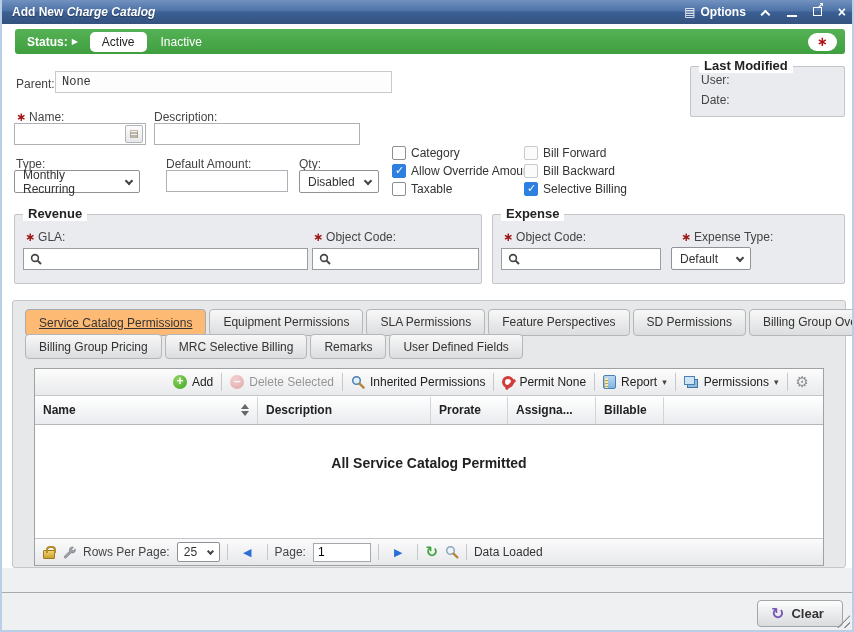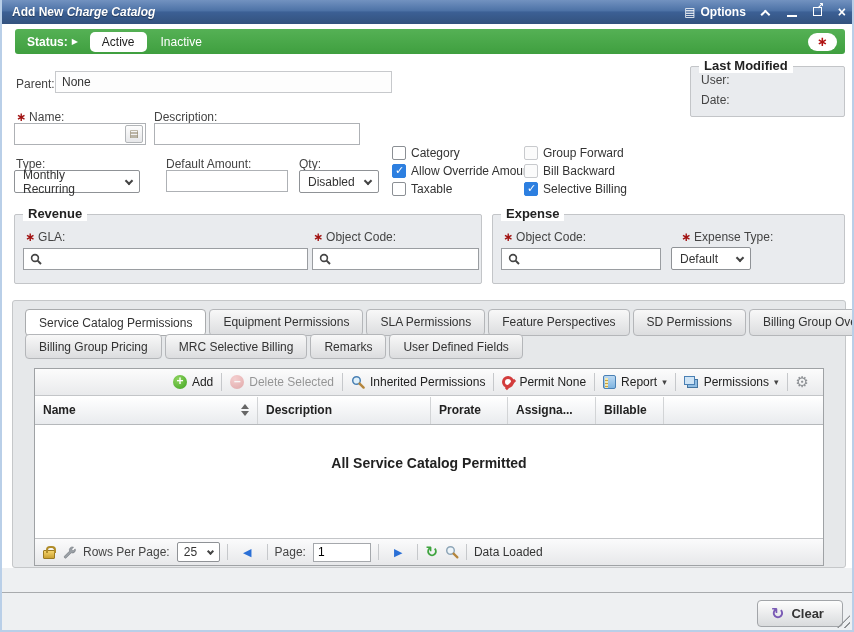--- a/index.html
+++ b/index.html
@@ -30,21 +30,21 @@
   .statusbar .st-arrow { font-size:8px; margin-right:12px; }
   .pill-active { background:#fff; color:#222; border-radius:5px; padding:3px 12px; margin-right:14px; cursor:pointer; }
   .st-inactive { cursor:pointer; }
   .statusbar .spacer { flex:1; }
   .req-badge { background:#fff; border-radius:9px; padding:1px 9px 2px; color:#b01212; font-weight:bold; font-size:13px; cursor:pointer; }
 
   
   .lbl { position:absolute; color:#444; white-space:nowrap; }
   .req { color:#a11212; font-weight:bold; margin-right:3px; }
   .inp { position:absolute; background:#fff; border:1px solid #aeb1b5; height:22px; font-family:inherit; font-size:12px; padding:0 6px; color:#333; }
-  .inp.ro { background:#fdfdfd; border-color:#c7c9cc; }
+  .inp.ro { background:#fdfdfd; border-color:#c7c9cc;font-family:Liberation Mono, monospace; }
   .sel { position:absolute; background:#fff; border:1px solid #8f9296; border-radius:2px; height:23px;
     display:flex; align-items:center; padding:0 22px 0 8px; cursor:pointer; }
   .sel .chv { position:absolute; right:7px; top:7px; width:6px; height:6px; border-right:2px solid #444; border-bottom:2px solid #444; transform:rotate(45deg); }
   .fs { position:absolute; background:#e9ebee; border:1px solid #c3c5c8; border-radius:2px; }
   .fs .legend { position:absolute; top:-9px; left:8px; background:#fff; padding:0 5px; font-weight:bold; font-size:13px; color:#222; }
   .search-inp { position:absolute; background:#fff; border:1px solid #9a9da1; height:22px; }
   .mag { position:absolute; left:6px; top:4px; }
 
   .cbrow { position:absolute; display:flex; align-items:center; gap:5px; cursor:pointer; }
   .cbx { width:14px; height:14px; background:#fff; border:1px solid #8b8f94; border-radius:2px; position:relative; }
@@ -53,21 +53,21 @@
   .cbx.dis { border-color:#c8cacd; background:#fbfbfb; }
   .cbl { color:#333; }
 
   .nm-btn { position:absolute; width:18px; height:18px; border:1px solid #b2b5b8; background:linear-gradient(#fdfdfd,#e7e8ea);
     border-radius:2px; text-align:center; line-height:16px; font-size:10px; color:#8a7f63; cursor:pointer; }
 
   
   .tabpanel { position:absolute; left:10px; top:300px; width:834px; height:268px; background:#e6e8ea; border:1px solid #c5c7c9; border-radius:3px; }
   .tabrow { position:absolute; left:12px; display:flex; gap:3px; }
   .tab { background:linear-gradient(#f8f8f8,#dcdddf); border:1px solid #b4b6b9; border-radius:4px; padding:5px 13px 4px; color:#333; cursor:pointer; white-space:nowrap; }
-  .tab.active { background:#ffffff; border-color:#a9abad; padding-top:6px; padding-bottom:5px; }
+  .tab.active { background:#fdba74; border-color:#a9abad; padding-top:6px; padding-bottom:5px;text-decoration:underline; }
 
   
   .grid { position:absolute; left:32px; top:368px; width:790px; height:198px; border:1px solid #9fa2a5; background:#fff; }
   .gtoolbar { position:absolute; left:0; top:0; width:100%; height:27px; background:linear-gradient(#fcfcfc,#e9eaec);
     border-bottom:1px solid #c3c5c8; display:flex; align-items:center; justify-content:flex-end; padding-right:6px; }
   .tbtn { display:flex; align-items:center; gap:5px; padding:0 8px; cursor:pointer; color:#222; white-space:nowrap; }
   .tbtn.dis { opacity:.45; cursor:default; }
   .tsep { width:1px; height:18px; background:#c6c8cb; }
   .caret { font-size:9px; color:#444; }
   .ic-add { width:14px; height:14px; border-radius:50%; background:radial-gradient(circle at 35% 30%, #8fd45f, #3fa422); color:#fff; font-weight:bold; font-size:12px; line-height:13px; text-align:center; }
@@ -182,21 +182,21 @@
   <div class="cbrow" style="left:390px;top:164px">
     <span class="cbx on"></span>
       <span class="cbl">Allow Override Amount</span>
   </div>
   <div class="cbrow" style="left:390px;top:182px">
     <span class="cbx"></span>
       <span class="cbl">Taxable</span>
   </div>
   <div class="cbrow" style="left:522px;top:146px">
     <span class="cbx dis"></span>
-      <span class="cbl">Group Forward</span>
+      <span class="cbl">Bill Forward</span>
   </div>
   <div class="cbrow" style="left:522px;top:164px">
     <span class="cbx dis"></span>
       <span class="cbl">Bill Backward</span>
   </div>
   <div class="cbrow" style="left:522px;top:182px">
     <span class="cbx on"></span>
       <span class="cbl">Selective Billing</span>
   </div>
 

